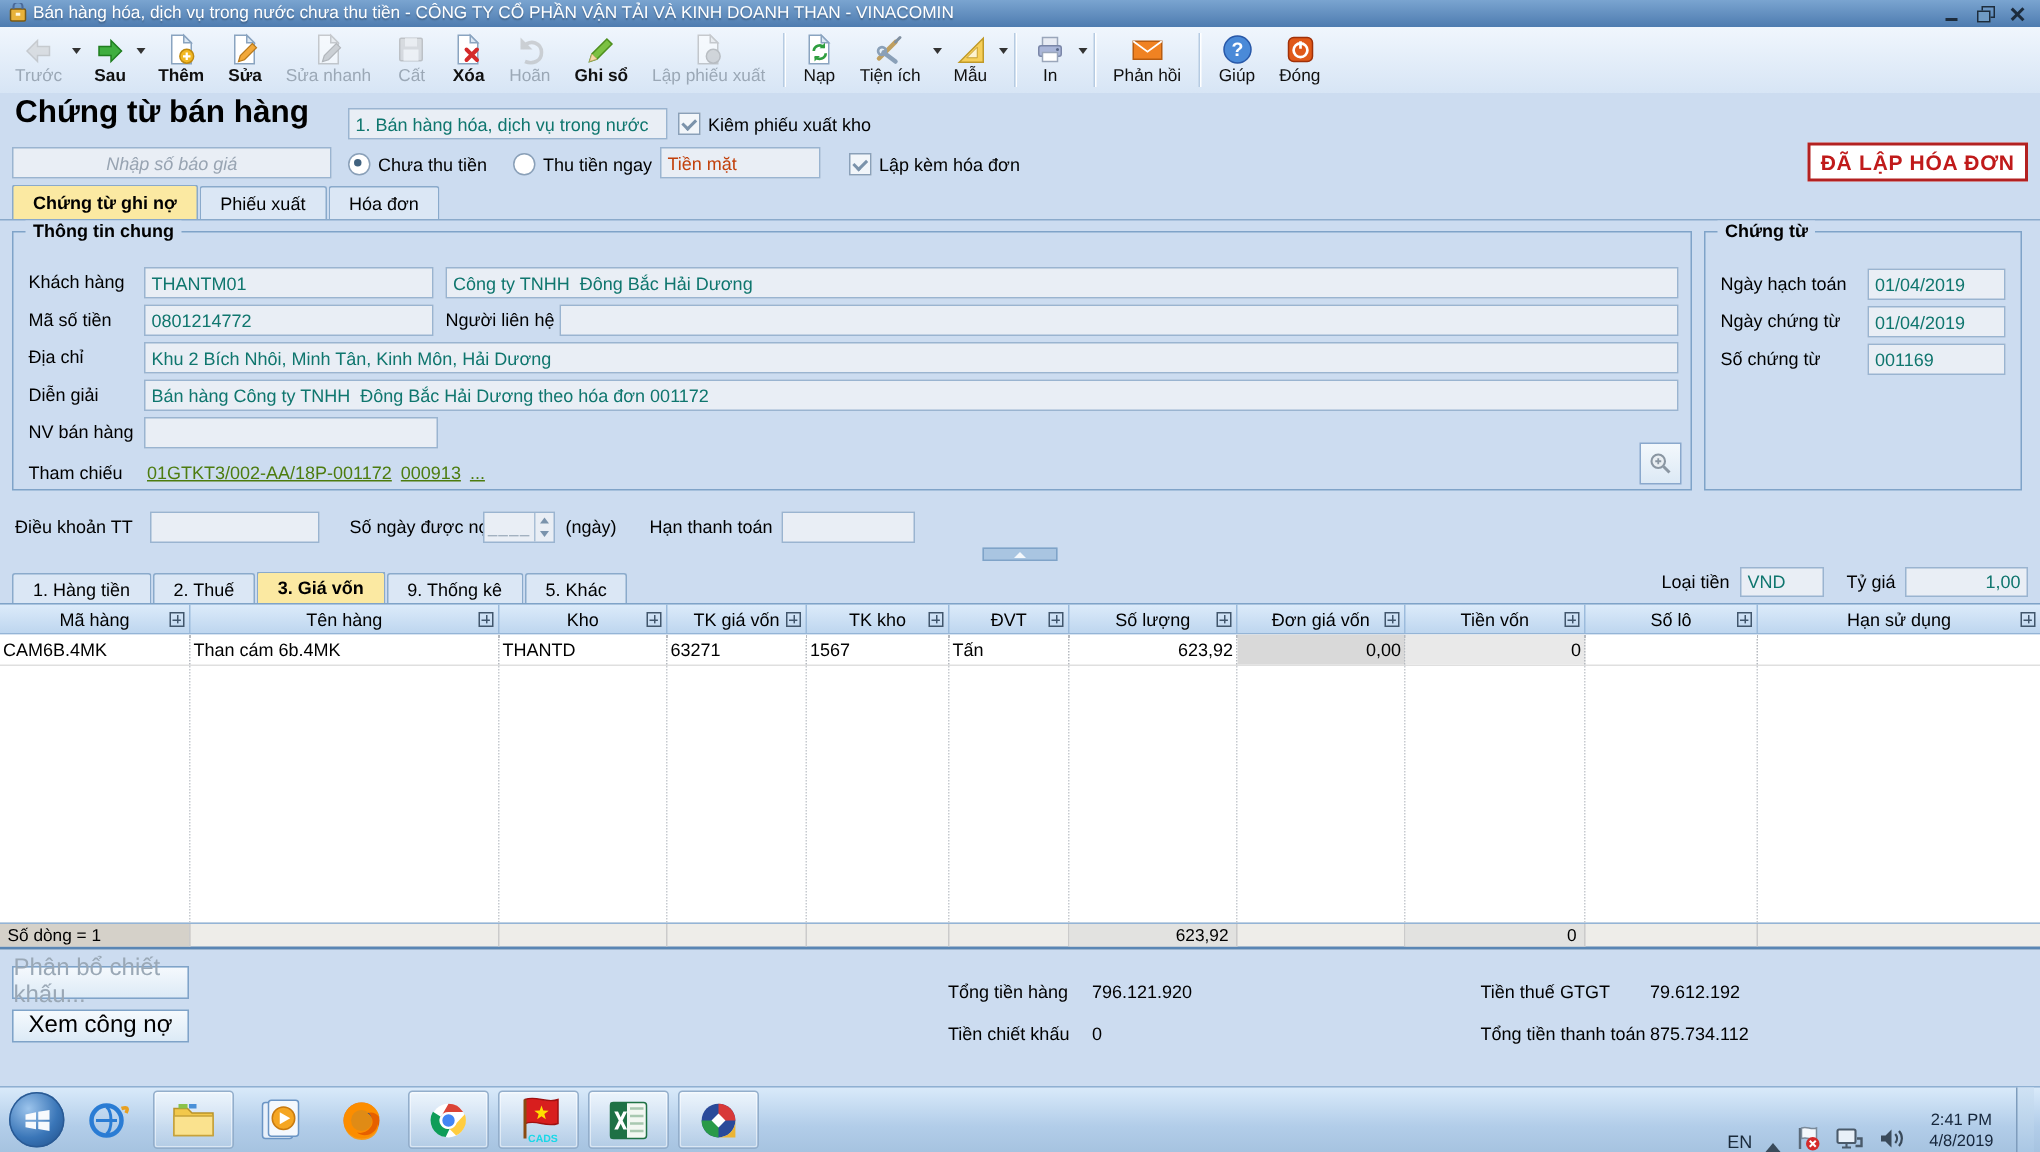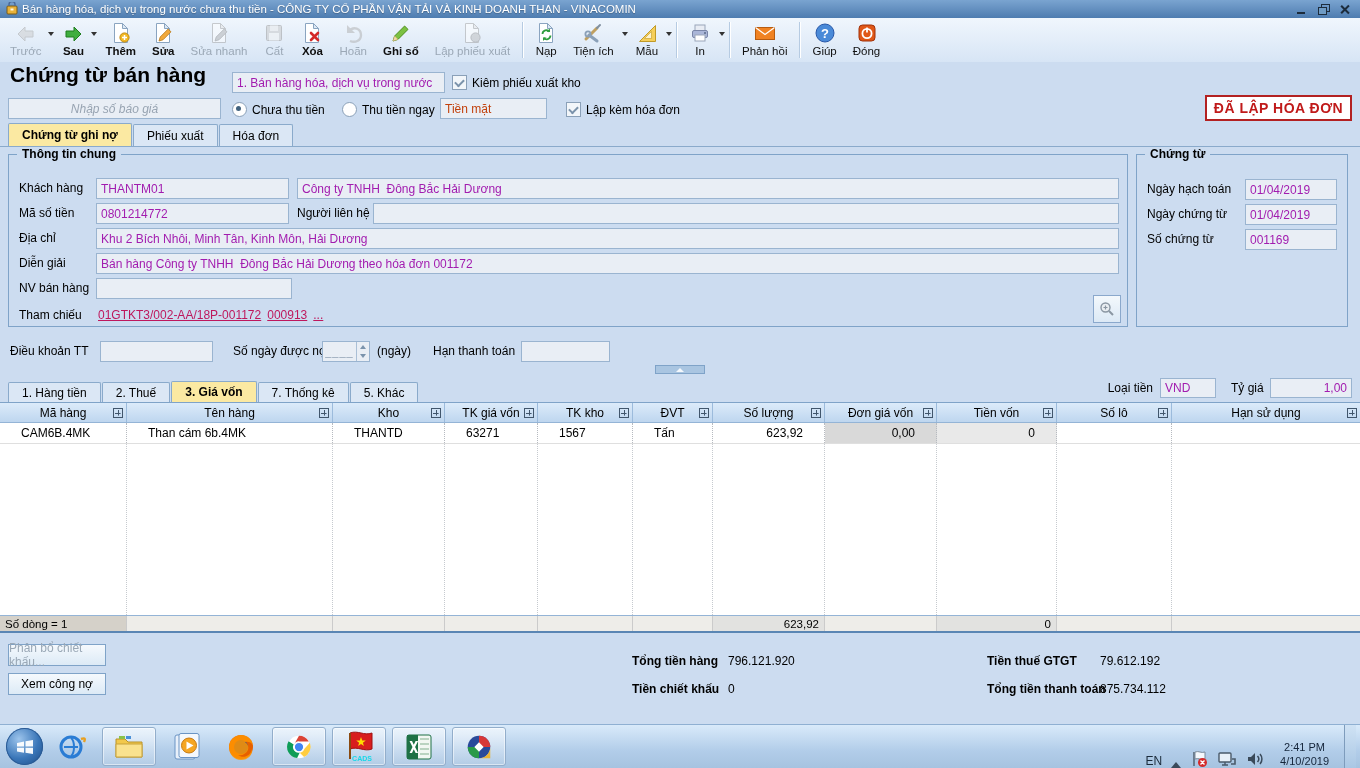--- a/index.html
+++ b/index.html
@@ -31,21 +31,21 @@
   .tsep{width:1px;background:#b6cbe2;margin:4px 4px;box-shadow:1px 0 0 #fff}
   .caret{position:absolute;right:0;top:14px;width:0;height:0;
     border-left:3.5px solid transparent;border-right:3.5px solid transparent;border-top:4px solid #333}
   .ticon{height:22px;display:flex;align-items:flex-end}
 
   
   .content{position:absolute;top:62px;left:0;width:1360px;height:663px;background:#ccdcf0}
   .page-title{position:absolute;left:10px;top:1px;font-size:21px;font-weight:bold}
 
   .inp{position:absolute;height:21px;background:#e9eef5;border:1px solid #9ab4d0;
-    font:12px "Liberation Sans",sans-serif;color:#a21caf;padding:0 4px;box-sizing:border-box;outline:none}
+    font:12px "Liberation Sans",sans-serif;color:#0f766e;padding:0 4px;box-sizing:border-box;outline:none}
   .inp.gray{color:#c2410c}
   .inp.right{text-align:right}
   .quote::placeholder{font-style:italic;color:#98a4b2}
   .quote{text-align:center}
 
   .checkbox{display:inline-block;width:13px;height:13px;border:1px solid #8aa0b8;background:#f2f6fa;position:relative;vertical-align:-2px}
   .checkbox.checked::after{content:"";position:absolute;left:2px;top:2.5px;width:7px;height:4px;
     border-left:2px solid #7b93ab;border-bottom:2px solid #7b93ab;transform:rotate(-45deg)}
   .radio{display:inline-block;width:13px;height:13px;border:1px solid #8aa0b8;border-radius:50%;background:#fff;position:relative;vertical-align:-2px}
   .radio.selected::after{content:"";position:absolute;left:3px;top:3px;width:5px;height:5px;border-radius:50%;background:#41627f}
@@ -56,21 +56,21 @@
     display:flex;align-items:center;justify-content:center;letter-spacing:.5px}
 
   .tabstrip{position:absolute;left:0;right:0;display:flex;align-items:flex-end;padding-left:8px;border-bottom:1px solid #8aaacb;box-sizing:border-box}
   .dtab{height:21px;padding:0 13px;border:1px solid #8aaacb;border-bottom:none;background:#dbe7f5;
     display:flex;align-items:center;margin-right:1px;font-size:12px;cursor:default;border-radius:2px 2px 0 0}
   .dtab.active{background:#fbe9a2;font-weight:bold;height:22px}
 
   .gbox{position:absolute;border:1px solid #7fa3c8}
   .gbox-title{position:absolute;top:-8px;left:8px;background:#ccdcf0;padding:0 5px;font-weight:bold;font-size:12px}
   .flabel{position:absolute;line-height:21px;font-size:12px;white-space:nowrap}
-  .reflink{color:#be185d;font-size:12px;margin-right:6px}
+  .reflink{color:#4d7c0f;font-size:12px;margin-right:6px}
 
   .mag-btn{position:absolute;width:26px;height:26px;border:1px solid #8aa8cc;background:linear-gradient(#f3f8fc,#dce9f5);
     display:flex;align-items:center;justify-content:center}
 
   .spinner{position:absolute;width:48px;height:21px;background:#e9eef5;border:1px solid #9ab4d0;box-sizing:border-box;display:flex}
   .spin-val{flex:1;color:#8fa0b2;font-size:11px;display:flex;align-items:center;justify-content:center;letter-spacing:1px}
   .spin-arrows{width:12px;border-left:1px solid #aabfd6;display:flex;flex-direction:column}
   .spin-arrows div{flex:1;display:flex;align-items:center;justify-content:center}
   .tri-up{width:0;height:0;border-left:3px solid transparent;border-right:3px solid transparent;border-bottom:4px solid #7a93ac}
   .tri-dn{width:0;height:0;border-left:3px solid transparent;border-right:3px solid transparent;border-top:4px solid #7a93ac}
@@ -82,39 +82,39 @@
   
   .grid{position:absolute;left:0;top:340px;width:1360px}
   .grid-header{display:flex;height:21px;background:linear-gradient(#dcebfa,#bed6ef);
     border-top:1px solid #7fa3c8;border-bottom:1px solid #94b4d6;box-sizing:border-box}
   .gh{box-sizing:border-box;border-right:1px solid #9cbbdc;display:flex;align-items:center;justify-content:center;position:relative;font-size:12px}
   .pin{position:absolute;right:3px;top:5px;width:10px;height:10px}
   .pin::before{content:"";position:absolute;inset:0;border:1px solid #41566c}
   .pin::after{content:"";position:absolute;inset:1px;
     background:linear-gradient(#41566c,#41566c) center/1px 70% no-repeat,linear-gradient(#41566c,#41566c) center/70% 1px no-repeat}
   .grid-row{display:flex;height:21px;background:#fff;border-bottom:1px solid #dfdfdf;box-sizing:border-box}
-  .gc{box-sizing:border-box;border-right:1px dotted #b6bac0;padding:0 21px;display:flex;align-items:center;font-size:12px;overflow:hidden;white-space:nowrap}
+  .gc{box-sizing:border-box;border-right:1px dotted #b6bac0;padding:0 2px;display:flex;align-items:center;font-size:12px;overflow:hidden;white-space:nowrap}
   .gc.num{justify-content:flex-end}
   .gc.cell-ro{background:#e9e9e9}
   .gc.cell-cur{background:#d9d9d9}
   .grid-empty{display:flex;height:171px;background:#fff}
   .ge{box-sizing:border-box;border-right:1px dotted #c6cacf}
   .grid-footer{display:flex;height:18px;background:#eeede9;border-top:1px solid #94b4d6;border-bottom:2px solid #5a86b4;box-sizing:border-box}
   .gf{box-sizing:border-box;border-right:1px solid #cbcbcb;display:flex;align-items:center;padding:0 5px;font-size:11.5px;white-space:nowrap}
   .gf.num{justify-content:flex-end}
   .gf.head{background:#d5d1c9}
   .gf.sum{background:#e2e2e0}
   .w0{width:127px}.w1{width:206px}.w2{width:112px}.w3{width:93px}.w4{width:95px}.w5{width:80px}
   .w6{width:112px}.w7{width:112px}.w8{width:120px}.w9{width:115px}.w10{width:188px;border-right:none}
 
-  .btn{position:absolute;width:98px;height:22px;border:1px solid #7fa3c8;background:linear-gradient(#f5f9fd,#dceaf6);
-    font-size:12px;display:flex;align-items:center;justify-content:center;box-sizing:border-box;cursor:default}
+  .btn{position:absolute;width:118px;height:22px;border:1px solid #7fa3c8;background:linear-gradient(#f5f9fd,#dceaf6);
+    font-size:16px;display:flex;align-items:center;justify-content:center;box-sizing:border-box;cursor:default}
   .btn.disabled{color:#9aa8b6}
 
-  .tot-label{position:absolute;font-weight:bold;font-size:12px;white-space:nowrap}
+  .tot-label{position:absolute;font-weight:normal;font-size:12px;white-space:nowrap}
   .tot-val{position:absolute;font-size:12px;text-align:left;white-space:nowrap}
 
   
   .taskbar{position:absolute;bottom:0;left:0;right:0;height:43px;
     background:linear-gradient(#d9eafa,#b2cde9 60%,#a6c3e0);border-top:1px solid #8fb0d2;display:flex;align-items:center}
   .orb{width:37px;height:37px;border-radius:50%;margin-left:6px;position:relative;
     background:radial-gradient(circle at 35% 30%,#9cc4ec,#3a76b8 55%,#1c4a84);box-shadow:inset 0 0 0 1px #2a5a94;
     display:flex;align-items:center;justify-content:center}
   .task-plain{margin:0 12px;display:flex;align-items:center;justify-content:center}
   .task-btn{width:52px;height:37px;border:1px solid #93aecb;border-radius:3px;margin:0 3px;
@@ -442,21 +442,21 @@
     <input class="inp" style="left: 521px; top: 279px; width: 89px;">
 
     <div class="splitter">
         <span class="tri"></span>
       </div>
 
     <div class="tabstrip" style="top:320px;height:20px;border-bottom:none">
       <div class="dtab" style="height:19px">1. Hàng tiền</div>
       <div class="dtab" style="height:19px">2. Thuế</div>
       <div class="dtab active" style="height:20px">3. Giá vốn</div>
-      <div class="dtab" style="height:19px">7. Thống kê</div>
+      <div class="dtab" style="height:19px">9. Thống kê</div>
       <div class="dtab" style="height:19px">5. Khác</div>
     </div>
     <span class="flabel" style="left:1095px;top:316px;width:58px;text-align:right">Loại tiền</span>
     <input class="inp" style="left: 1160px; top: 316px; width: 56px; height: 20px;" value="VND">
     <span class="flabel" style="left:1231px;top:316px">Tỷ giá</span>
     <input class="inp right" style="left: 1270px; top: 316px; width: 82px; height: 20px;" value="1,00">
 
     <div class="grid">
       <div class="grid-header">
         <div class="gh w0">
@@ -656,19 +656,19 @@
         <rect x="2" y="3" width="12" height="9" rx="1" fill="#e8f0f8" stroke="#4a5a6a" stroke-width="1.4"></rect>
         <path d="M5 15h6M8 12v3" stroke="#4a5a6a" stroke-width="1.4"></path>
         <path d="M15 9h3v5h-4" fill="none" stroke="#4a5a6a" stroke-width="1.6"></path>
       </svg>
       <svg width="19" height="18" viewBox="0 0 19 18">
         <path d="M2 7h3l4-4v12l-4-4H2z" fill="#3a4a5a"></path>
         <path d="M11.5 6a4.5 4.5 0 0 1 0 6M14 4a7.5 7.5 0 0 1 0 10" fill="none" stroke="#3a4a5a" stroke-width="1.5"></path>
       </svg>
       <div class="clock">
         <div>2:41 PM</div>
-        <div>4/10/2019</div>
+        <div>4/8/2019</div>
       </div>
       <div class="show-desktop"></div>
     </div>
   </div>
 
 </div>
 
 </body></html>

